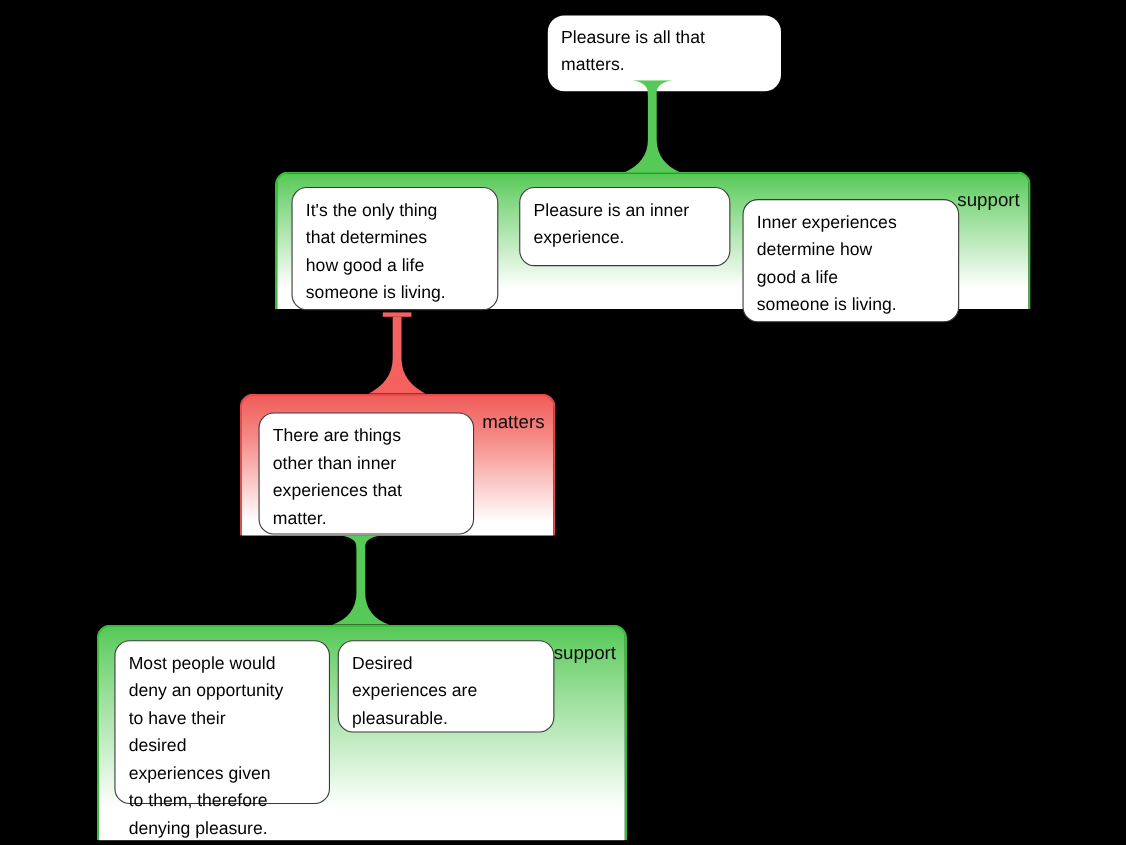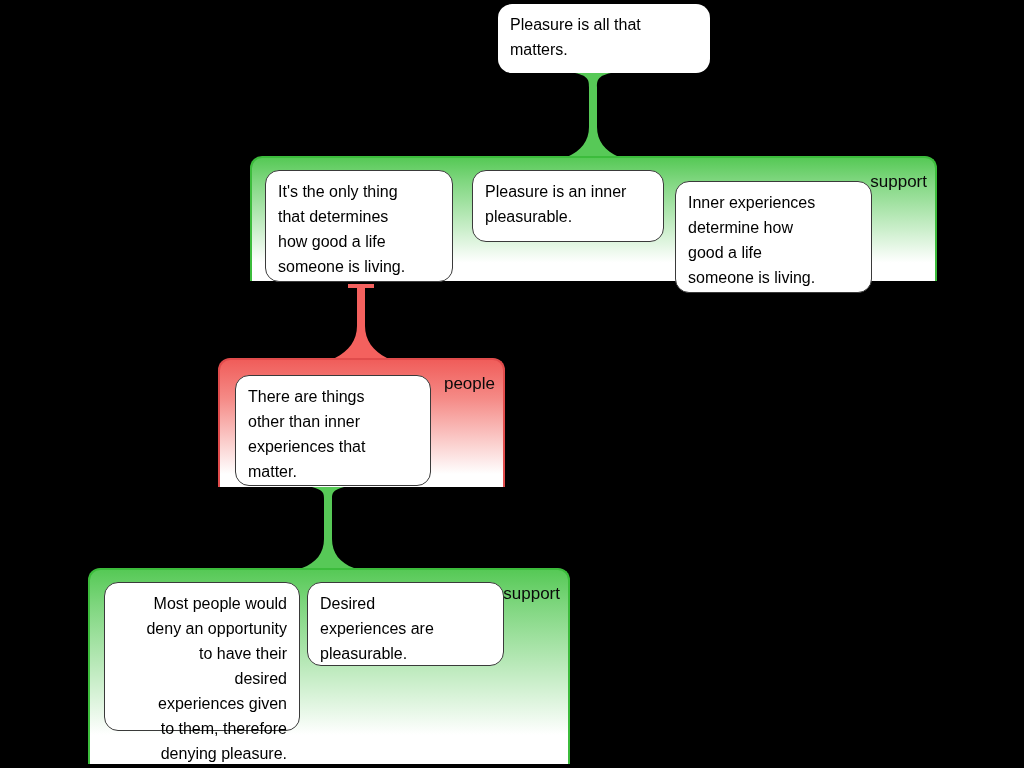--- a/index.html
+++ b/index.html
@@ -48,71 +48,71 @@
     color: #0a0a0a;
   }
   .conn { position: absolute; }
   .crossbar { position: absolute; }
 </style>
 </head>
 <body>
 
 <div class="canvas">
 
-  <div class="node root" style="left:498px; top:4px; width:212px; height:69px;">
+  <div class="node root" style="left:498px; top:14px; width:212px; height:69px;border-radius:15px;">
     <div class="node-text">Pleasure is all that
 matters.</div>
   </div>
 
   <svg class="conn" style="left:563px; top:73px;" width="60" height="84" viewBox="0 0 60 84">
     <path d="M12,0 C26,3 26,8 26,14 L26,54 C26,68 18,78 4,84 L56,84 C42,78 34,68 34,54 L34,14 C34,8 34,3 48,0 Z" fill="#57c957"></path>
   </svg>
 
   <div class="group support" style="left:250px; top:156px; width:687px; height:125px;">
     <div class="group-label">support</div>
     <div class="node" style="left:13px; top:12px; width:188px; height:112px;">
       <div class="node-text">It's the only thing
 that determines
 how good a life
 someone is living.</div>
     </div>
     <div class="node" style="left:220px; top:12px; width:192px; height:72px;">
       <div class="node-text">Pleasure is an inner
-pleasurable.</div>
+experience.</div>
     </div>
     <div class="node" style="left:423px; top:23px; width:197px; height:112px;">
       <div class="node-text">Inner experiences
 determine how
 good a life
 someone is living.</div>
     </div>
   </div>
 
   <div class="crossbar" style="left: 348px; top: 284px; width: 26px; height: 4px; background: rgb(244, 97, 94);"></div>
   <svg class="conn" style="left:331px; top:288px;" width="60" height="70" viewBox="0 0 60 70">
     <path d="M26,0 L26,38 C26,52 18,63 4,70 L56,70 C42,63 34,52 34,38 L34,0 Z" fill="#f4615e"></path>
   </svg>
 
   <div class="group oppose" style="left:218px; top:358px; width:287px; height:129px;">
-    <div class="group-label">people</div>
+    <div class="group-label">matters</div>
     <div class="node" style="left:15px; top:15px; width:196px; height:111px;">
       <div class="node-text">There are things
 other than inner
 experiences that
 matter.</div>
     </div>
   </div>
 
   <svg class="conn" style="left:298px; top:487px;" width="60" height="81" viewBox="0 0 60 81">
     <path d="M14,0 C26,3 26,7 26,12 L26,52 C26,66 18,76 4,81 L56,81 C42,76 34,66 34,52 L34,12 C34,7 34,3 46,0 Z" fill="#57c957"></path>
   </svg>
 
   <div class="group support" style="left:88px; top:568px; width:482px; height:196px;">
     <div class="group-label">support</div>
-    <div class="node" style="left:14px; top:12px; width:196px; height:149px;text-align:right;">
+    <div class="node" style="left:14px; top:12px; width:196px; height:149px;">
       <div class="node-text">Most people would
 deny an opportunity
 to have their
 desired
 experiences given
 to them, therefore
 denying pleasure.</div>
     </div>
     <div class="node" style="left:217px; top:12px; width:197px; height:84px;">
       <div class="node-text">Desired

